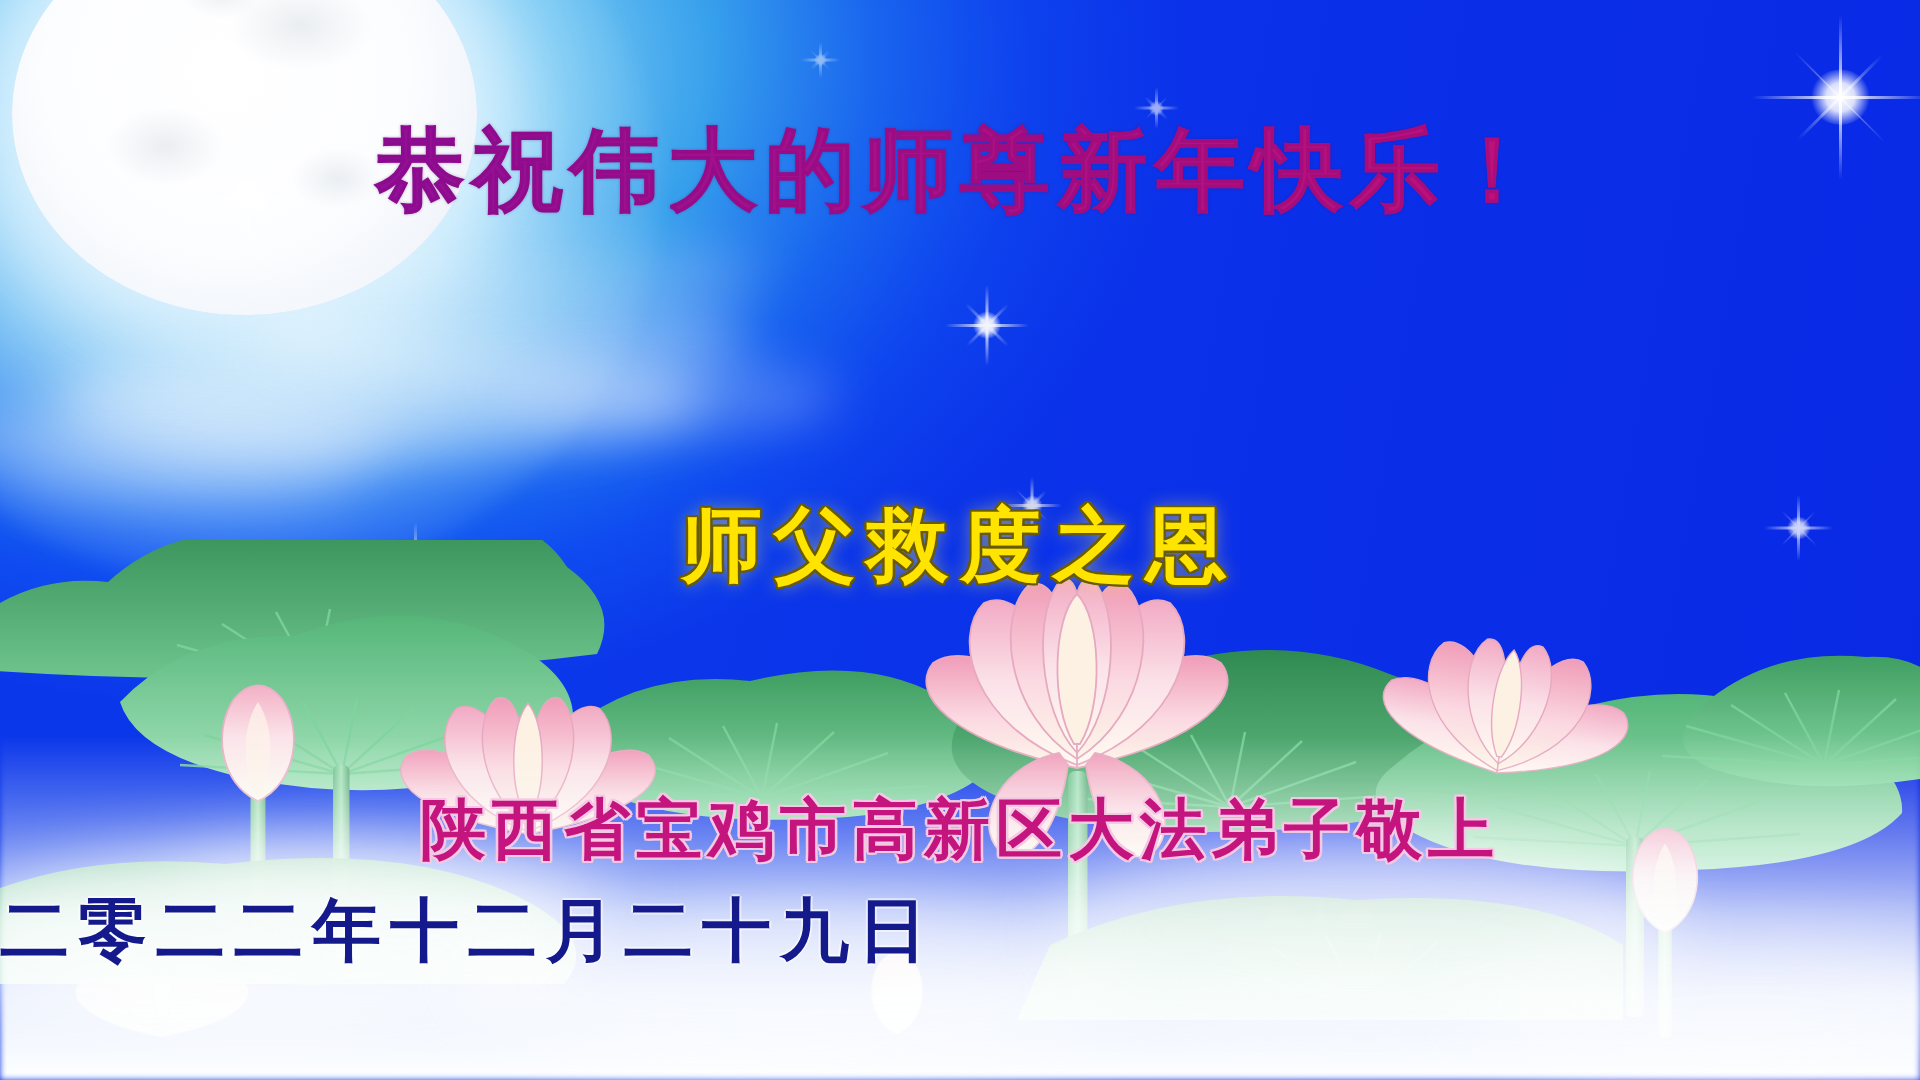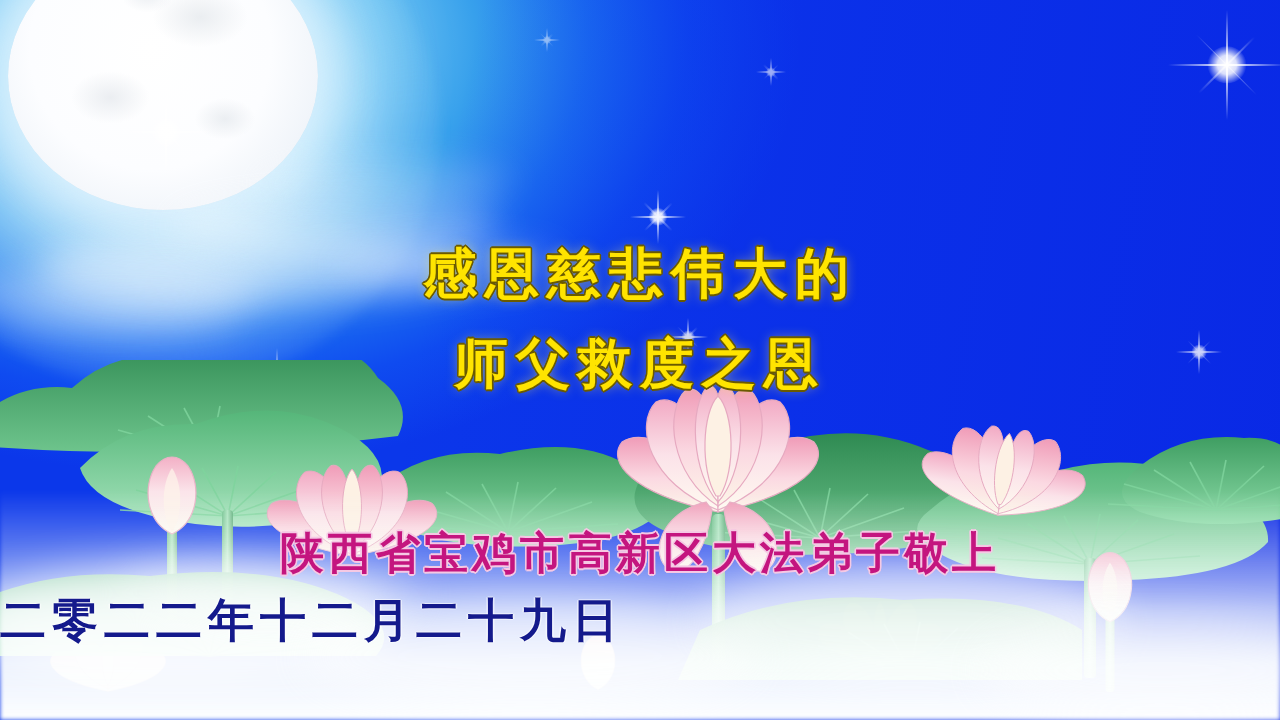--- a/index.html
+++ b/index.html
@@ -382,22 +382,22 @@
   </svg>
   </div>
 
   <div class="mist"></div>
   <div class="mist-b mb1"></div>
   <div class="mist-b mb2"></div>
   <div class="mist-b mb3"></div>
   <div class="mist-b mb4"></div>
   <div class="mist-b mb5"></div>
 
-
-  <div class="txt yellow" id="line1">感恩慈悲伟大的</div>
+  <div class="txt" id="title">恭祝伟大的师尊新年快乐！</div>
+
 
   <div class="txt yellow" id="line2">师父救度之恩</div>
 
   <div class="txt" id="signature">陕西省宝鸡市高新区大法弟子敬上</div>
 
   <div class="txt" id="date">二零二二年十二月二十九日</div>
 
 </div>
 
 </body></html>

